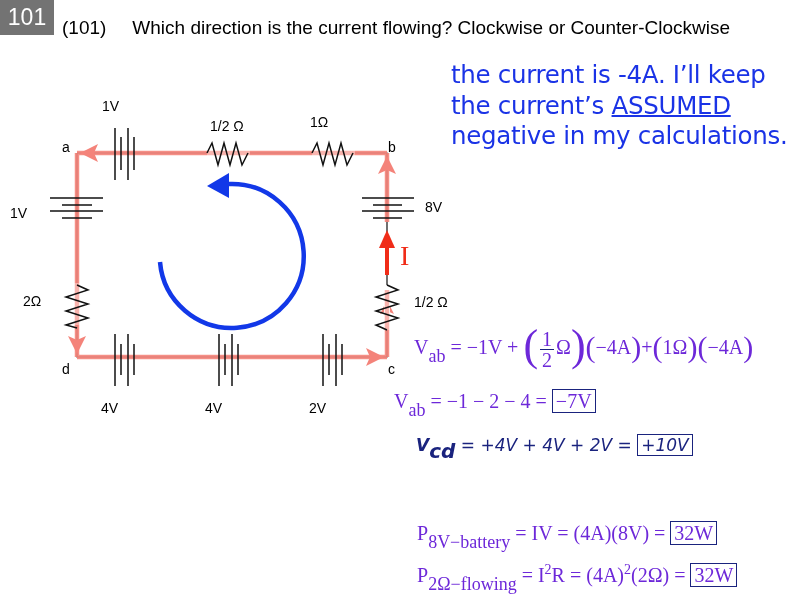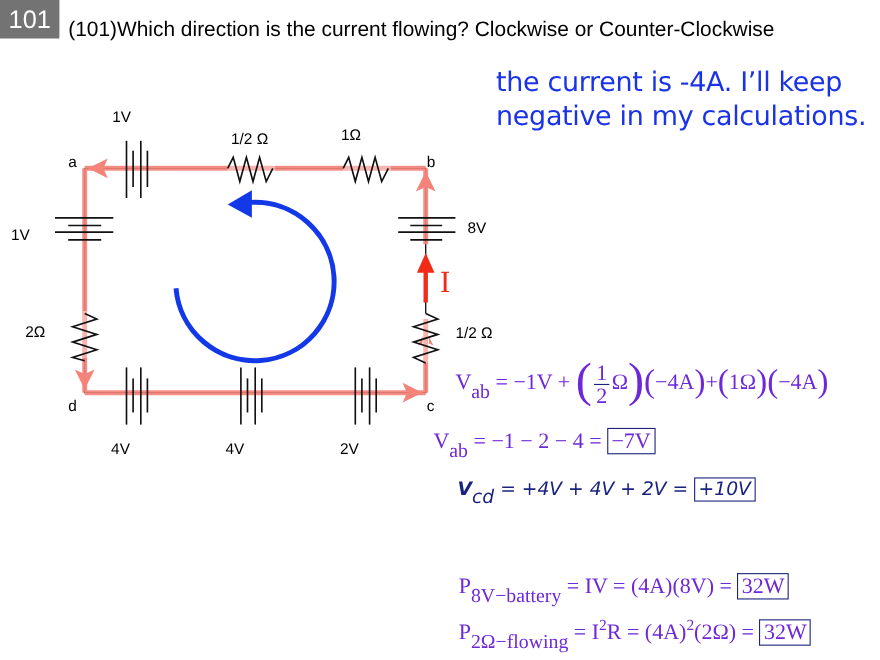--- a/index.html
+++ b/index.html
@@ -1,44 +1,45 @@
 <!DOCTYPE html>
 <html><head>
   <meta charset="utf-8">
   <style>
     html, body { margin: 0; padding: 0; background: #ffffff; }
     body { width: 800px; height: 600px; position: relative; overflow: hidden; font-family: "Liberation Sans", sans-serif; }
     .badge { position: absolute; left: 0; top: 0; width: 54px; height: 35px; background: #737373; color: #fff; font-size: 23px; font-family: "Liberation Sans", sans-serif; display: flex; align-items: center; justify-content: center; }
     .question { position: absolute; left: 62px; top: 16px; width: 740px; font-size: 19px; line-height: 24px; color: #000; }
-    .question .num { }
+    .question .num { margin-right: 26px; }
     .note { position: absolute; left: 451px; top: 60px; width: 350px; font-family: "DejaVu Sans", sans-serif; font-size: 24.5px; line-height: 30.5px; color: #1a33e6; letter-spacing: -0.3px; }
     .note u { text-decoration: underline; text-decoration-thickness: 2px; }
     svg.circuit { position: absolute; left: 0; top: 0; }
     .lbl { font-family: "Liberation Sans", sans-serif; font-size: 14px; fill: #000; }
     .eq { position: absolute; font-family: "Liberation Serif", serif; color: #6d28d9; font-size: 20px; white-space: nowrap; }
     .eq sub { font-size: 18px; vertical-align: -8px; }
     .eq sup { font-size: 14px; vertical-align: 8px; }
     .boxed { border: 1.5px solid #1a237e; padding: 0 3px; }
     .eq.italic { font-family: "DejaVu Sans", sans-serif; font-style: italic; font-size: 17px; color: #1a237e; }
-    .eq.italic sub { font-size: 17px; vertical-align: -7px; font-weight: normal; }
+    .eq.italic sub { font-size: 20px; vertical-align: -7px; font-weight: bold; }
     .frac { display: inline-flex; flex-direction: column; align-items: center; vertical-align: middle; line-height: 20px; margin: 0 2px; }
     .frac .top { border-bottom: 1px solid #1a237e; padding: 0 2px; }
     .bigparen { font-size: 44px; vertical-align: middle; font-weight: 200; line-height: 1; position: relative; top: -3px; }
     .paren { font-size: 30px; vertical-align: middle; position: relative; top: -2px; }
   </style>
 </head>
 <body>
 
 <div class="badge">101</div>
 <div class="question">
   <span class="num">(101)</span><span>Which direction is the current flowing? Clockwise or Counter-Clockwise</span>
 </div>
 
 <div class="note">
   <div>the current is -4A. I’ll keep</div>
+  <div><span>the current’s </span><u>ASSUMED</u></div>
   <div>negative in my calculations.</div>
 </div>
 
 <svg class="circuit" width="800" height="600">
 
   <g stroke="#111" stroke-width="1.2" fill="none">
     <polyline points="77,153 387,153 387,357 77,357 77,153"></polyline>
   </g>
 
   <g stroke="#f4837a" stroke-width="4.5" fill="none" opacity="0.9">

